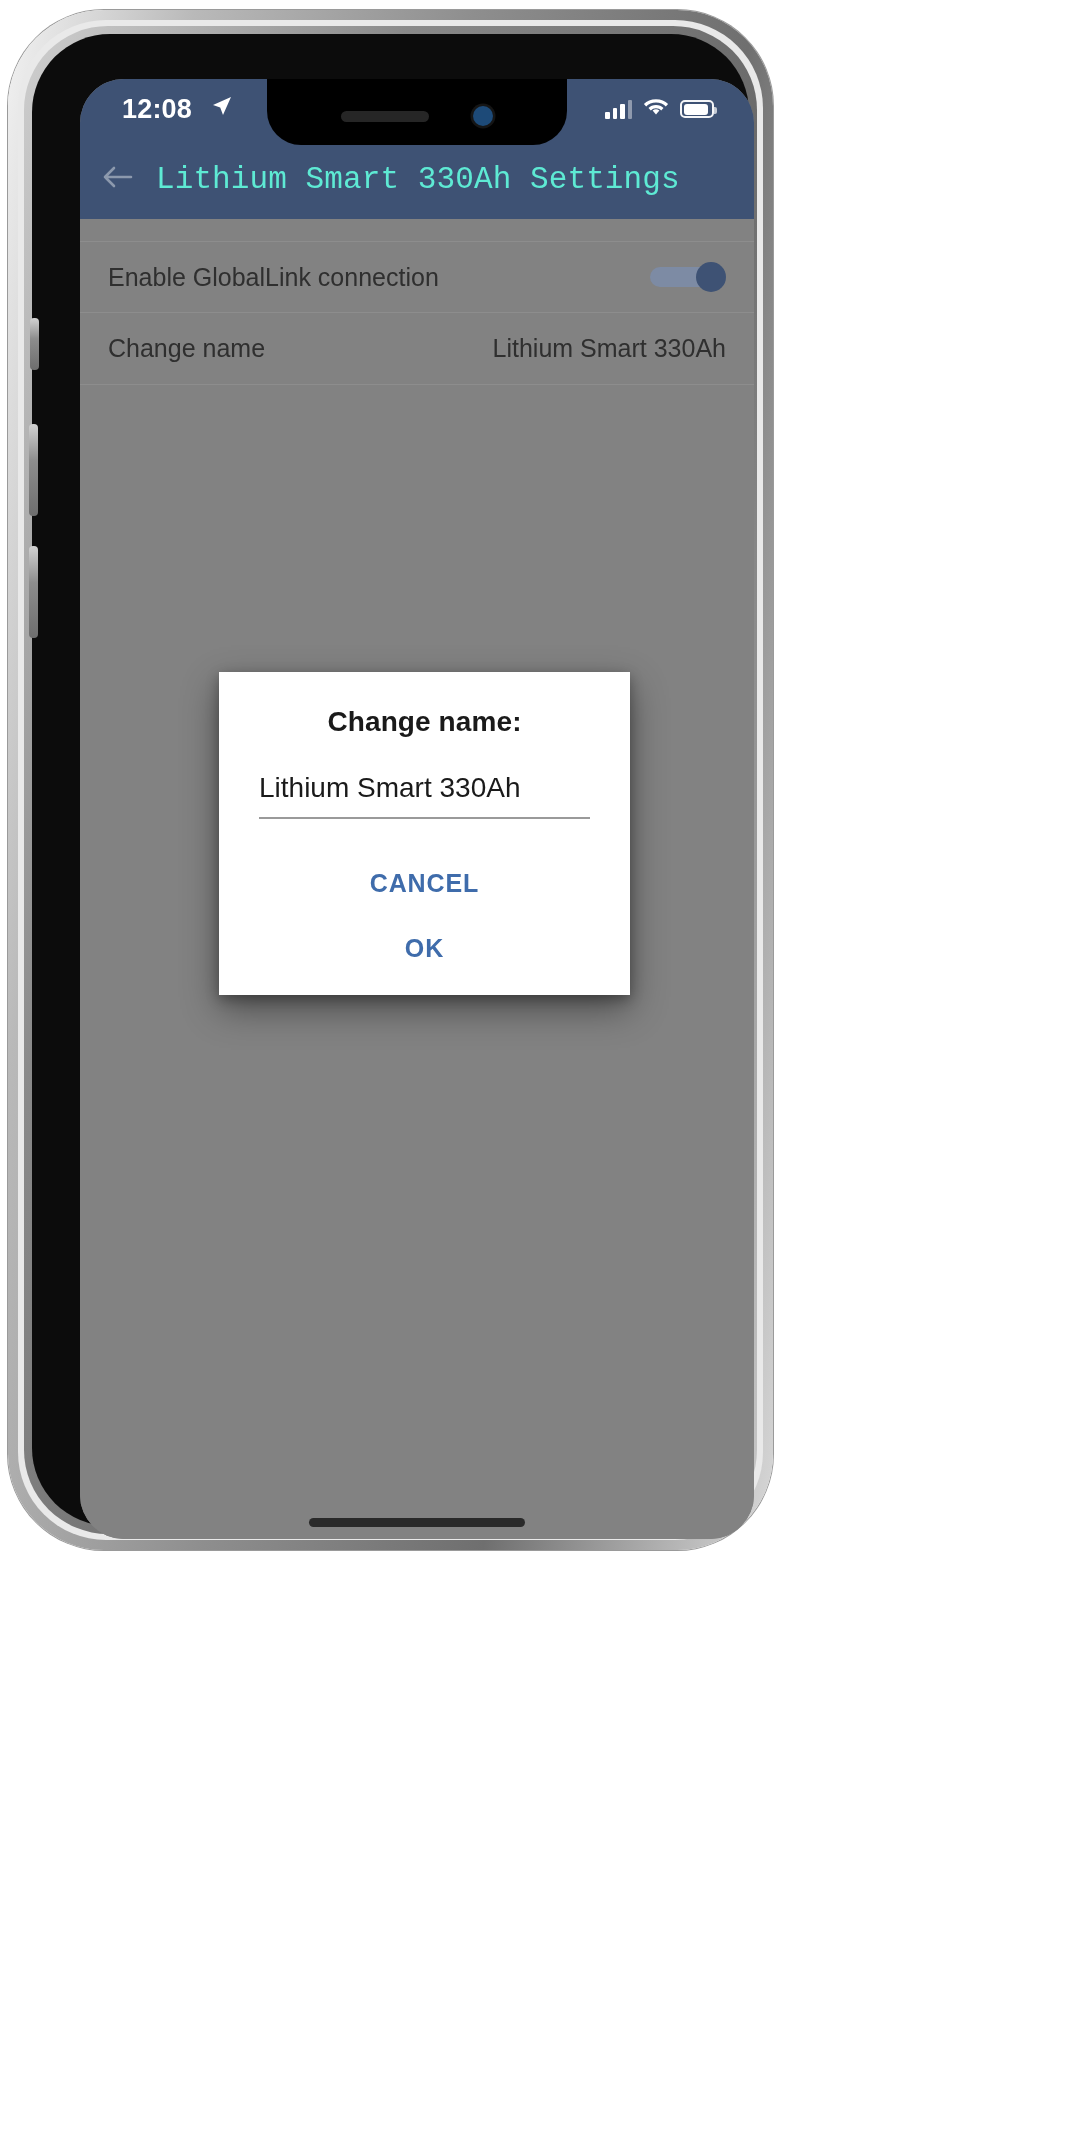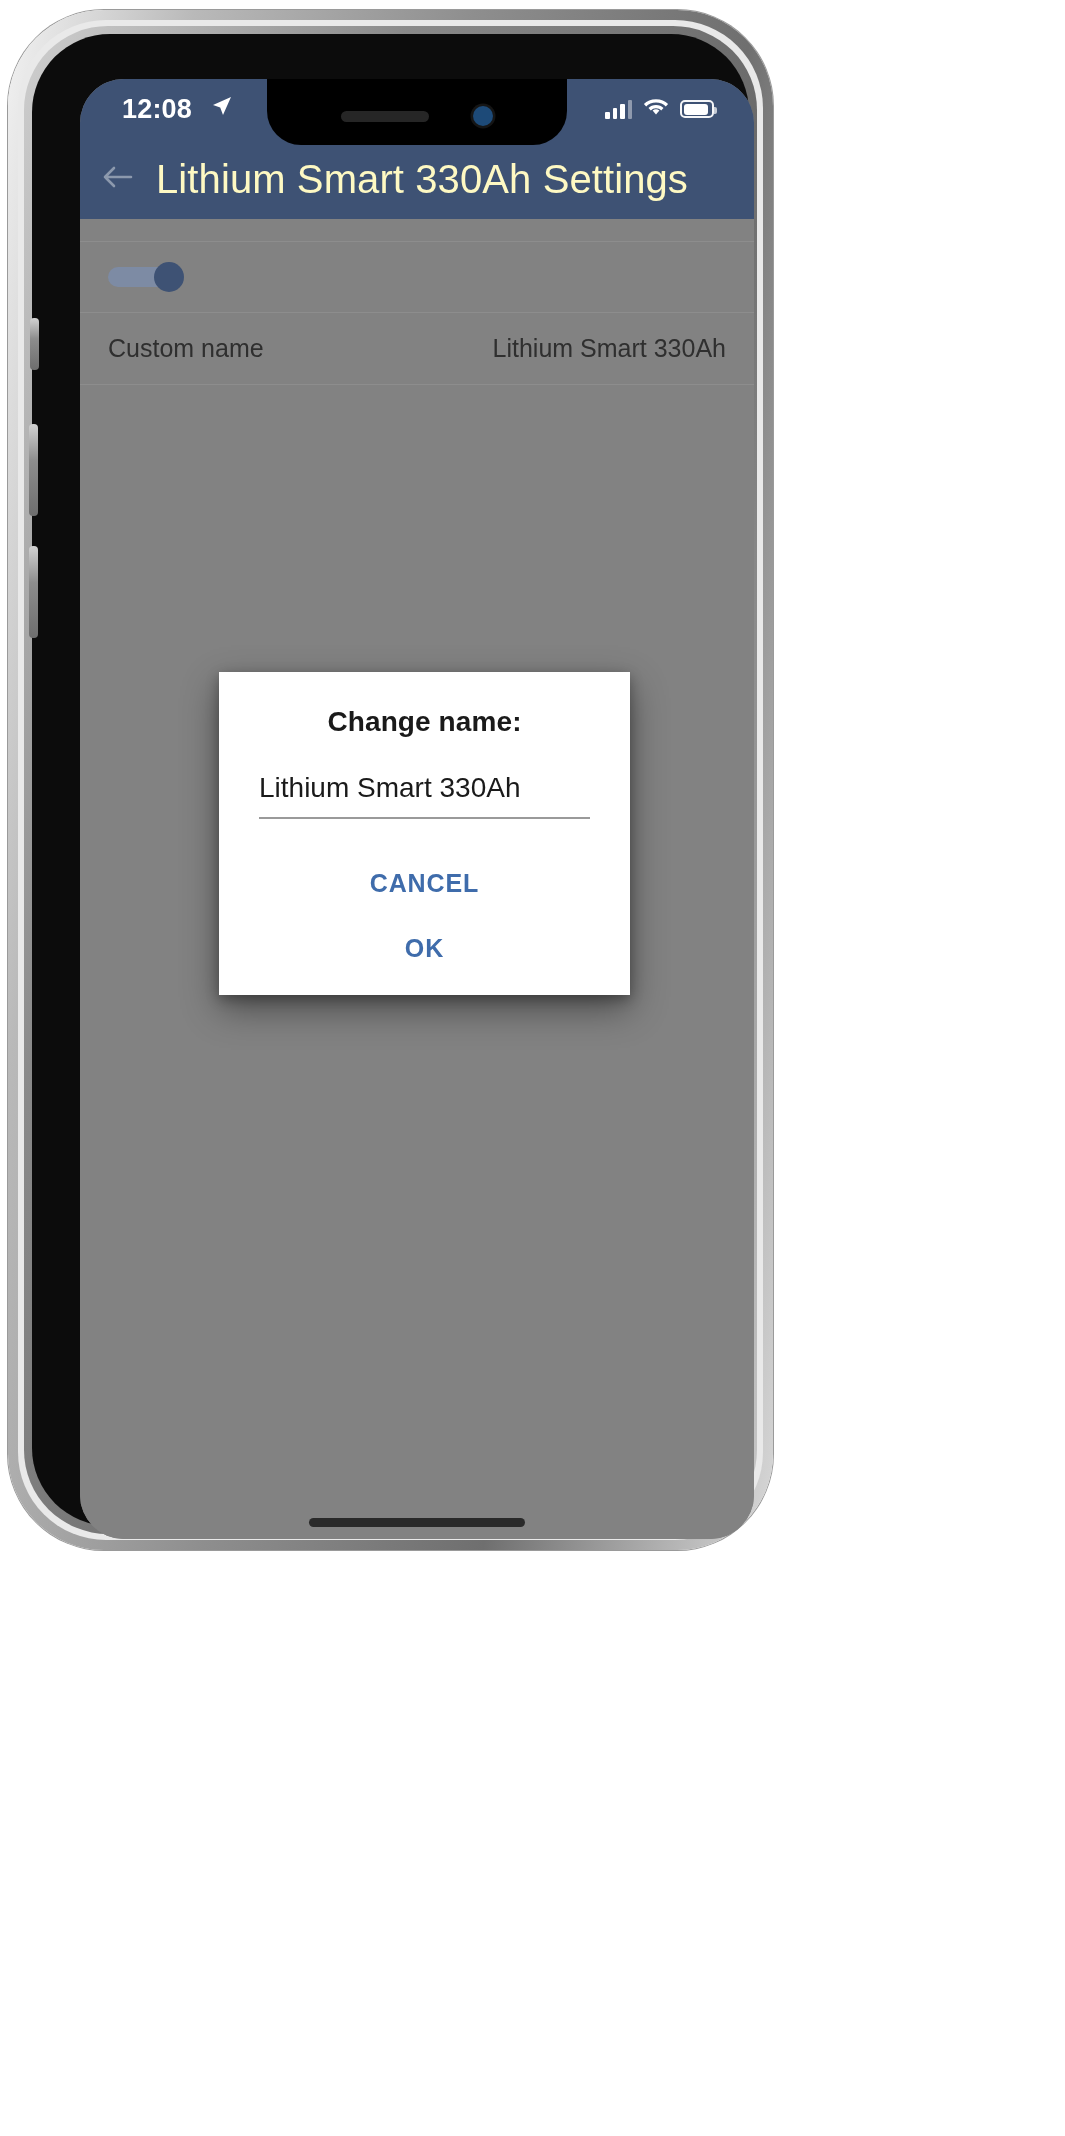--- a/index.html
+++ b/index.html
@@ -198,24 +198,25 @@
     align-items: center;
   }
   #back-button {
     width: 76px;
     display: flex;
     align-items: center;
     justify-content: center;
     color: #8c99ad;
   }
   #page-title {
-    font-size: 40px;
-    color: #fef9c3;
+    font-size: 31px;
+    color: #5eead4;
     font-weight: 400;
     letter-spacing: 0.1px;
+    font-family: Liberation Mono, monospace;
   }
 
   
   #settings-list {
     position: absolute;
     left: 0;
     top: 140px;
     right: 0;
     bottom: 0;
     background: #828282;
@@ -397,28 +398,29 @@
                   </svg>
                 </span>
               </div>
               <div id="page-title">Lithium Smart 330Ah Settings</div>
             </div>
           </div>
 
           <div id="settings-list">
 
             <div class="settings-row first">
+              <span class="row-label">Enable GlobalLink connection</span>
               <span id="globallink-toggle">
                 <span id="toggle-track"></span>
                 <span id="toggle-thumb"></span>
               </span>
             </div>
 
             <div class="settings-row">
-              <span class="row-label">Custom name</span>
+              <span class="row-label">Change name</span>
               <span class="row-value">Lithium Smart 330Ah</span>
             </div>
 
           </div>
 
           <div id="scrim"></div>
 
           <div id="dialog">
             <div id="dialog-title">Change name:</div>
             <div id="name-input-wrap">

